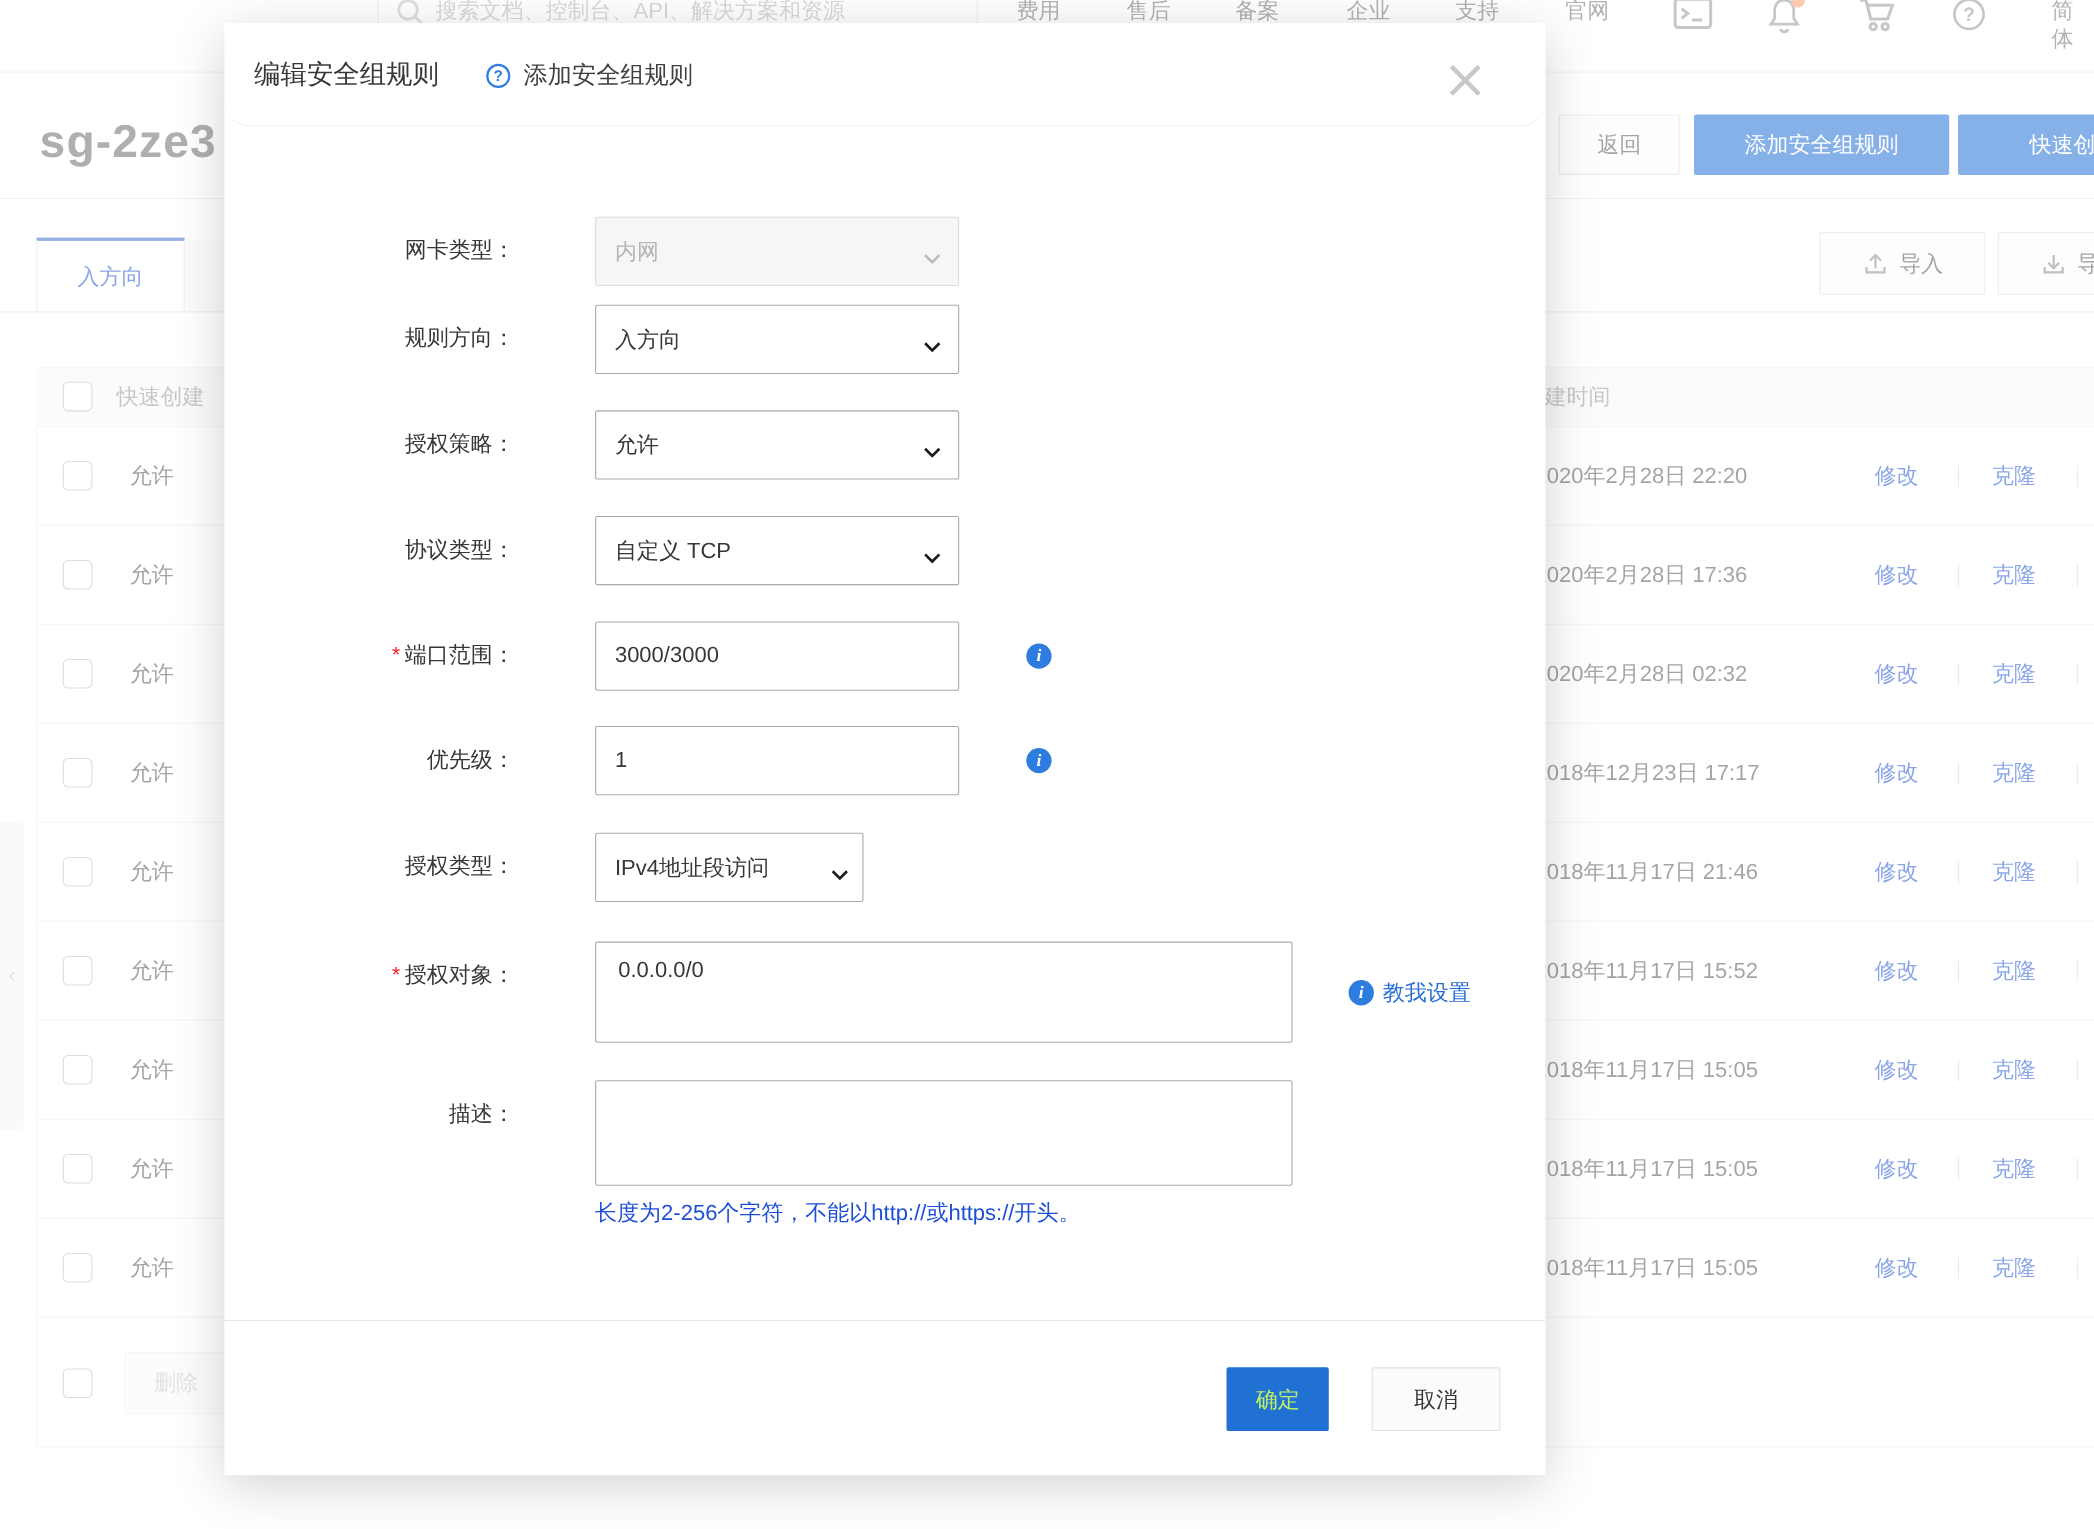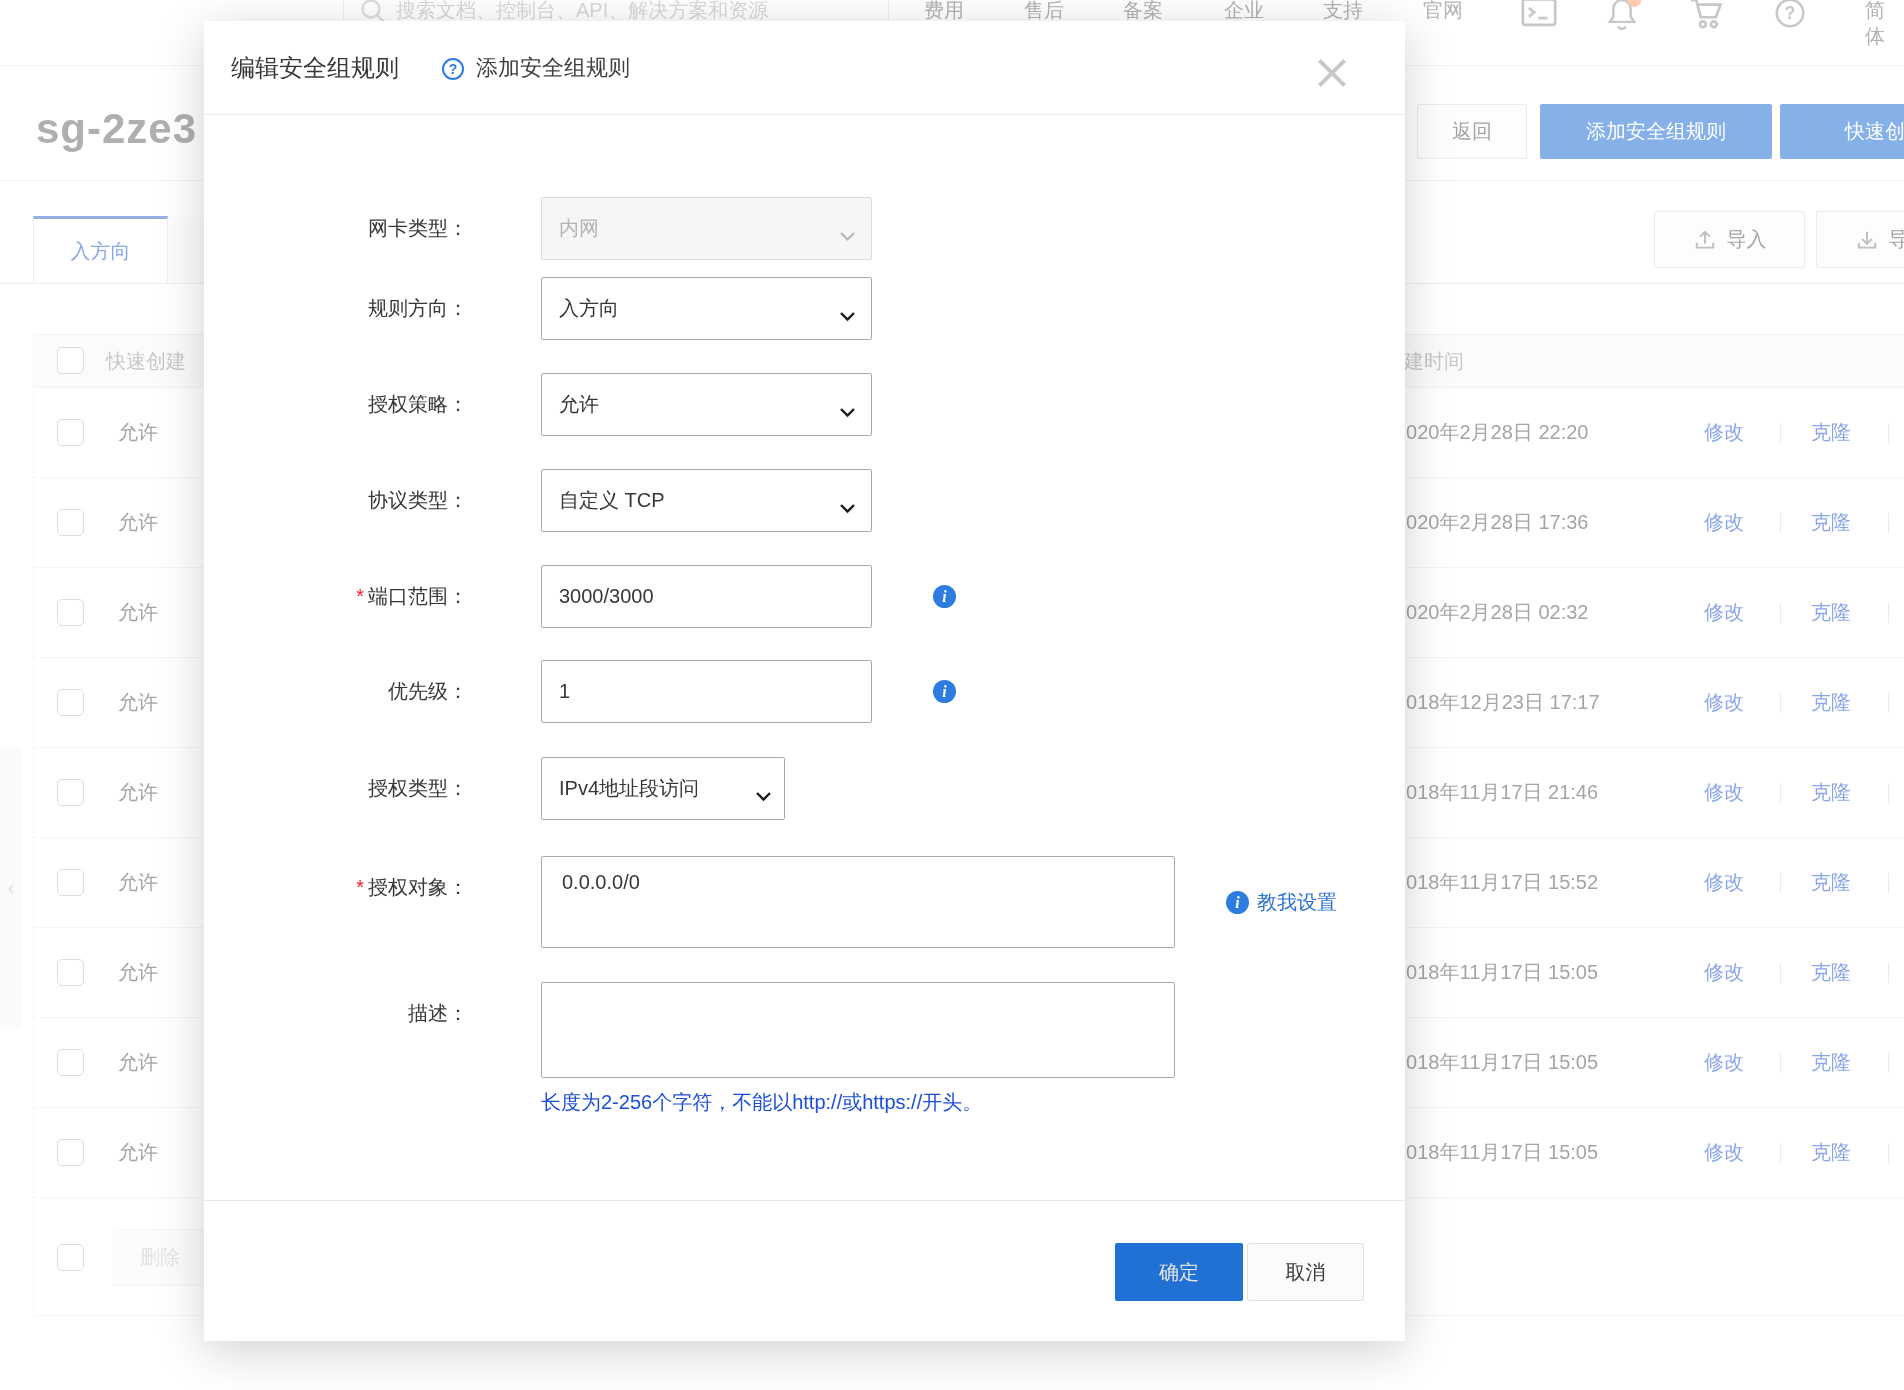--- a/index.html
+++ b/index.html
@@ -44,40 +44,40 @@
   #del-row { position:absolute; left:0; top:862px; width:100%; height:119px; border-top:1px solid #ededed; border-bottom:1px solid #ededed; }
   #del-btn { left:79px; top:31px; width:94px; height:57px; background:#fafafa; border:1px solid #eee; color:#ccc; cursor:default; }
 
   #collapse-handle { position:absolute; left:0; top:747px; width:22px; height:280px; background:#f6f6f6; border-radius:0 6px 6px 0; display:flex; align-items:center; justify-content:center; color:#c9c9c9; font-size:20px; }
 
   
   #mask { position:absolute; inset:0; background:rgba(255,255,255,0.45); z-index:50; }
 
   
   #modal { position:absolute; left:204px; top:21px; width:1201px; height:1320px; background:#fff; z-index:100; box-shadow:0 10px 45px rgba(0,0,0,0.18); }
-  #m-head { position:absolute; left:0; top:0; width:100%; height:94px; border-bottom:1px solid #ececec; }
+  #m-head { position:absolute; left:0; top:0; width:100%; height:94px; border-bottom:1px solid #ececec;border-radius:23px; }
   #m-title { position:absolute; left:27px; top:0; height:94px; line-height:94px; font-size:24px; font-weight:500; color:#373737; }
   #m-help { position:absolute; left:238px; top:37px; width:22px; height:22px; border:2px solid #2d7de0; border-radius:50%; color:#2d7de0; font-size:14px; font-weight:bold; line-height:18px; text-align:center; cursor:pointer; }
   #m-sub { position:absolute; left:272px; top:0; height:94px; line-height:94px; font-size:22px; color:#404040; }
   #m-close { position:absolute; left:1102px; top:26px; width:52px; height:52px; display:flex; align-items:center; justify-content:center; cursor:pointer; }
 
   .frow { position:absolute; left:0; width:100%; height:63px; }
   .flabel { position:absolute; left:0; top:0; width:264px; height:63px; line-height:63px; text-align:right; font-size:20px; color:#373737; white-space:nowrap; }
   .req { color:#f5222d; margin-right:4px; font-size:20px; }
   .sel { position:absolute; left:337px; top:0; width:331px; height:63px; background:#fff; border:1px solid #a9a9a9; border-radius:2px; display:flex; align-items:center; padding:0 44px 0 17px; font-size:20px; color:#373737; cursor:pointer; }
   .sel .chev { position:absolute; right:15px; top:50%; margin-top:-5px; }
   .sel.disabled { background:#f6f6f6; border-color:#dcdcdc; color:#b4b4b4; cursor:default; }
   .finput { position:absolute; left:337px; top:0; width:331px; height:63px; border:1px solid #a9a9a9; border-radius:2px; padding:0 17px; font-size:20px; color:#373737; outline:none; }
   .ftext { position:absolute; left:337px; top:0; width:634px; border:1px solid #a9a9a9; border-radius:2px; padding:14px 17px; font-size:20px; color:#373737; outline:none; resize:none; font-family:inherit; }
   .info-i { position:absolute; width:23px; height:23px; border-radius:50%; background:#2d7de0; color:#fff; font-family:"Liberation Serif","DejaVu Serif",serif; font-style:italic; font-weight:bold; font-size:16px; line-height:23px; text-align:center; cursor:pointer; }
   #teach { position:absolute; left:1053px; top:0; height:92px; display:flex; align-items:center; font-size:20px; color:#2970d6; cursor:pointer; }
   #desc-hint { position:absolute; left:337px; top:1068px; font-size:20px; color:#1d4ed8; }
   #m-footline { position:absolute; left:0; top:1179px; width:100%; height:1px; background:#e9e9e9; }
   .mbtn { position:absolute; top:1222px; height:58px; display:flex; align-items:center; justify-content:center; font-size:20px; cursor:pointer; border-radius:2px; }
-  #ok-btn { left:911px; width:128px; background:#2171d5; color:#e5e5e5; }
+  #ok-btn { left:911px; width:93px; background:#2171d5; color:#bef264; }
   #cancel-btn { left:1043px; width:117px; background:#fbfbfb; border:1px solid #e2e2e2; color:#373737; }
 </style>
 </head>
 <body>
 
 <div id="page">
 
   <div id="topnav">
     <div class="nav-sep" style="left:343px"></div>
     <svg class="nav-ico" style="left:358px" width="30" height="30" viewBox="0 0 22 22">

